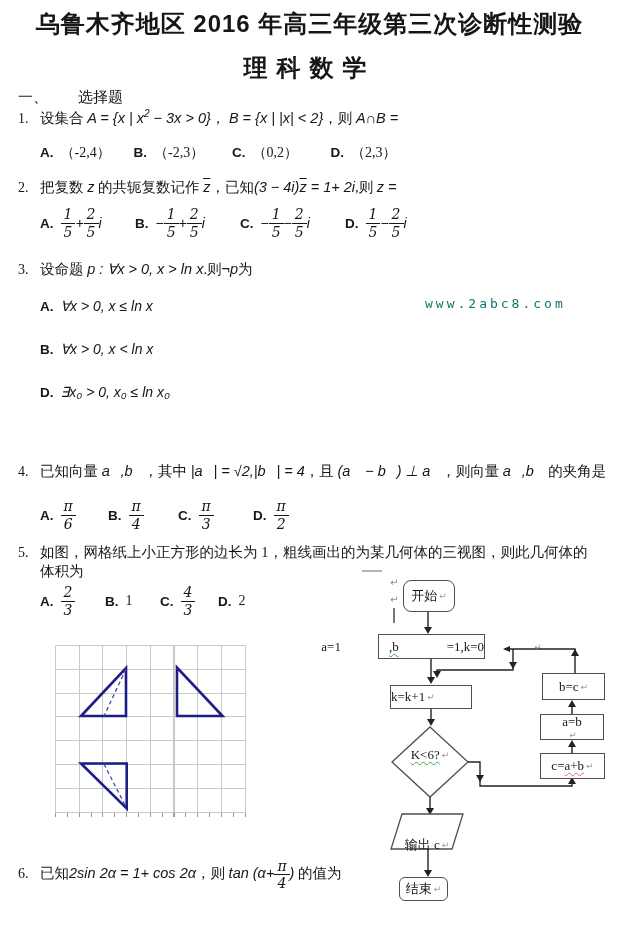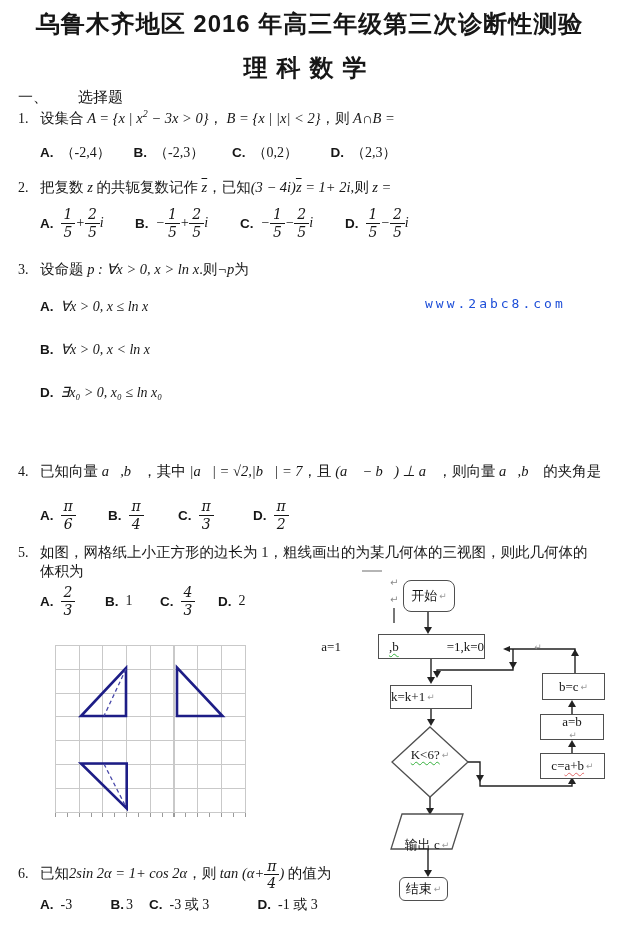--- a/index.html
+++ b/index.html
@@ -8,35 +8,35 @@
   .abs{position:absolute;}
   .title{left:0;top:8px;width:100%;text-align:center;font-weight:bold;font-size:24px;
          font-family:"Liberation Sans",sans-serif;letter-spacing:1px;}
   .subtitle{left:0;top:52px;width:100%;text-align:center;font-weight:bold;font-size:24px;
          font-family:"Liberation Sans",sans-serif;letter-spacing:9px;}
   .section{left:18px;top:88px;font-size:15px;}
   .section .sec-title{margin-left:30px;}
   .stem{font-size:14.5px;white-space:nowrap;}
   .qno{display:inline-block;width:22px;font-size:14px;}
   .cn{font-family:"Liberation Serif",serif;}
-  .m{font-style:italic;font-family:Liberation Serif, serif;}
+  .m{font-style:italic;font-family:Liberation Sans, sans-serif;}
   .ovl{text-decoration:overline;}
   sup{font-size:10px;}
   .opt-row{left:40px;font-size:14px;white-space:nowrap;}
   .opt-flex{display:flex;align-items:center;}
   .opt{display:inline-block;vertical-align:middle;}
   .opt-flex .opt{display:inline-flex;align-items:center;}
   .olabel{font-family:"Liberation Sans",sans-serif;font-weight:bold;font-size:13.5px;margin-right:7px;}
   .frac{display:inline-block;text-align:center;vertical-align:middle;line-height:1.15;
         font-style:italic;font-family:"DejaVu Serif","Liberation Serif",serif;font-size:14px;}
   .frac .fn{display:block;border-bottom:1px solid #161616;padding:0 3px;}
   .frac .fd{display:block;}
   .q3line{height:43px;}
   .watermark{left:425px;top:296px;font-family:"DejaVu Sans Mono",monospace;font-size:13px;
-             color:#1d4ed8;letter-spacing:3px;}
+             color:#0f766e;letter-spacing:3px;}
   
   .grid{left:55px;top:645px;width:190px;height:167px;
         background:repeating-linear-gradient(90deg,#c9c9c9 0 1px,transparent 1px 23.7px),
                    repeating-linear-gradient(180deg,#c9c9c9 0 1px,transparent 1px 23.8px);
         border-right:1px solid #c9c9c9;border-bottom:1px solid #c9c9c9;}
   .ticks{left:55px;top:813px;width:191px;height:4px;
         background:repeating-linear-gradient(90deg,#9a9a9a 0 1px,transparent 1px 11.85px);}
   
   .fnode{position:absolute;display:flex;align-items:center;justify-content:center;
          border:1.3px solid #4f4f4f;background:#fff;font-size:13px;z-index:3;white-space:nowrap;}
@@ -140,21 +140,21 @@
   <div class="abs stem" style="left:18px;top:260px;">
     <span class="qno">3.</span><span class="cn">设命题 </span><span class="m">p : ∀x &gt; 0, x &gt; ln x</span><span class="cn">.则</span><span class="m">¬p</span><span class="cn">为</span>
   </div>
   <div class="abs opt-row" style="top:298px;">
     <div class="q3line"><span class="olabel">A.</span><span class="m">∀x &gt; 0, x ≤ ln x</span></div>
     <div class="q3line"><span class="olabel">B.</span><span class="m">∀x &gt; 0, x &lt; ln x</span></div>
     <div class="q3line"><span class="olabel">D.</span><span class="m">∃x₀ &gt; 0, x₀ ≤ ln x₀</span></div>
   </div>
 
   <div class="abs stem" style="left:18px;top:462px;">
-    <span class="qno">4.</span><span class="cn">已知向量 </span><span class="m">a⃗,b⃗</span><span class="cn">，其中 </span><span class="m">|a⃗| = √2,|b⃗| = 7</span><span class="cn">，且 </span><span class="m">(a⃗ − b⃗) ⊥ a⃗</span><span class="cn">，则向量 </span><span class="m">a⃗,b⃗</span><span class="cn"> 的夹角是</span>
+    <span class="qno">4.</span><span class="cn">已知向量 </span><span class="m">a⃗,b⃗</span><span class="cn">，其中 </span><span class="m">|a⃗| = √2,|b⃗| = 4</span><span class="cn">，且 </span><span class="m">(a⃗ − b⃗) ⊥ a⃗</span><span class="cn">，则向量 </span><span class="m">a⃗,b⃗</span><span class="cn"> 的夹角是</span>
   </div>
   <div class="abs opt-row opt-flex" style="top:497px;height:36px;">
     <span class="opt" style="min-width:68px;">
         <span class="olabel">A.</span>
         <span class="frac">
           <span class="fn">π</span>
           <span class="fd">6</span>
         </span>
       </span>
     <span class="opt" style="min-width:70px;">
@@ -216,26 +216,20 @@
   <svg class="abs" style="left:55px;top:645px;" width="192" height="168" viewBox="0 0 192 168">
     <polygon points="26,71 71,71 71,23" fill="none" stroke="#1d1d86" stroke-width="2.6"></polygon>
     <line x1="71" y1="24" x2="49" y2="71" stroke="#4646a8" stroke-width="1.3" stroke-dasharray="4 3"></line>
     <polygon points="122,22.5 122,71 167.5,71" fill="none" stroke="#1d1d86" stroke-width="2.6"></polygon>
     <polygon points="26,118.5 71.7,118.5 71.7,163.5" fill="none" stroke="#1d1d86" stroke-width="2.6"></polygon>
     <line x1="49" y1="119" x2="71" y2="162" stroke="#4646a8" stroke-width="1.3" stroke-dasharray="4 3"></line>
   </svg>
 
   <div class="abs stem" style="left:18px;top:858px;">
     <span class="qno">6.</span><span class="cn">已知</span><span class="m">2sin 2α = 1+ cos 2α</span><span class="cn">，则 </span><span class="m">tan (α+</span><span class="frac"><span class="fn">π</span><span class="fd">4</span></span><span class="m">)</span><span class="cn"> 的值为</span>
-  </div>
-  <div class="abs opt-row" style="top:896px;">
-    <span class="opt" style="min-width:67px;"><span class="olabel">A.</span><span>-3</span></span>
-    <span class="opt" style="min-width:35px;"><span class="olabel" style="margin-right:2px;">B.</span><span>3</span></span>
-    <span class="opt" style="min-width:105px;"><span class="olabel">C.</span><span>-3 或 3</span></span>
-    <span class="opt"><span class="olabel">D.</span><span>-1 或 3</span></span>
   </div>
 
   <div class="abs dash"></div>
   <span class="abs pmark" style="left:390px;top:577px;">↵</span>
   <span class="abs pmark" style="left:390px;top:594px;">↵</span>
   <div class="abs vbar"></div>
 
   <svg width="619" height="928" viewBox="0 0 619 928" style="z-index:2;pointer-events:none;">
     <g stroke="#222222" stroke-width="1.4" fill="none">
       <path d="M428,610 V630"></path>

